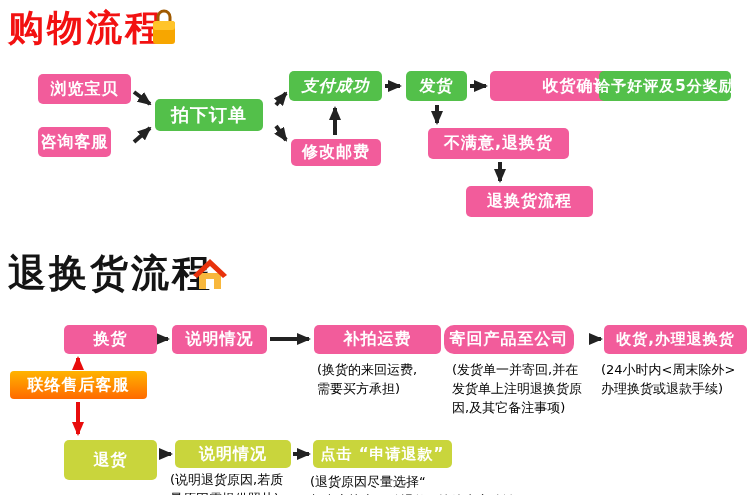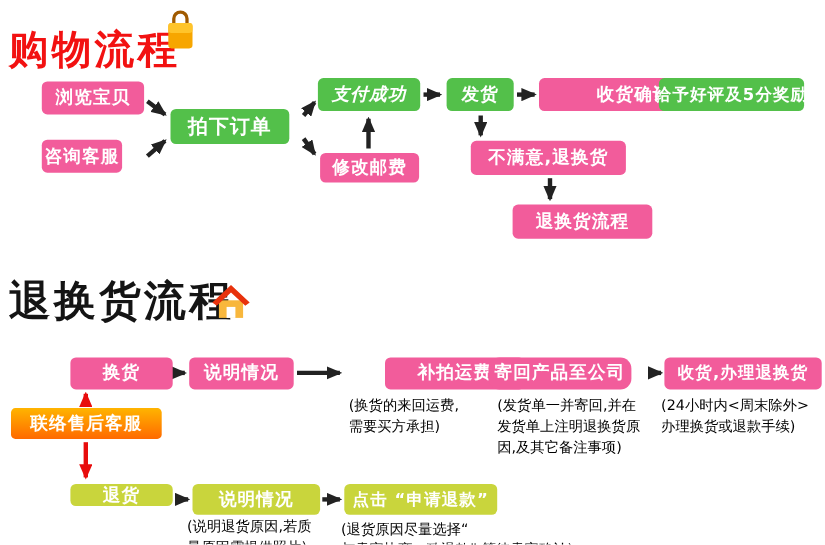--- a/index.html
+++ b/index.html
@@ -35,21 +35,21 @@
   .pink  { background: #f25c9b; }
   .green { background: #53c04a; }
   .yg    { background: #c9d53c; }
   .orange{ background: linear-gradient(180deg, #ffb400, #ff6a00); border-radius: 4px; }
   .title {
     position: absolute;
     font-weight: bold;
     letter-spacing: 3px;
     white-space: nowrap;
   }
-  .title1 { color: #f21111; font-size: 36px; margin-top: 17px; }
+  .title1 { color: #f21111; font-size: 36px; }
   .title2 { color: #141414; font-size: 38px; }
   .note {
     position: absolute;
     font-size: 13px;
     line-height: 19px;
     color: #000000;
     white-space: pre-line;
   }
   .icon { position: absolute; }
   .fs15 { font-size: 15px; }
@@ -117,23 +117,23 @@
   <div class="icon" style="left:192px; top:258px; width:36px; height:32px;">
     <svg width="36" height="32" viewBox="0 0 36 32">
       <rect x="7" y="15" width="22" height="16" fill="#f8b73c"></rect>
       <path d="M18 1 L35 17 L31 20 L18 8 L5 20 L1 17 Z" fill="#e8320c"></path>
       <rect x="14" y="21" width="8" height="10" fill="#ffffff"></rect>
     </svg>
   </div>
 
   <div class="box pink" style="left:64px;  top:325px; width:93px;  height:29px;">换货</div>
   <div class="box orange" style="left:10px;  top:371px; width:137px; height:28px;text-align:right;">联络售后客服</div>
-  <div class="box yg" style="left:64px;  top:440px; width:93px;  height:20px;">退货</div>
+  <div class="box yg" style="left:64px;  top:440px; width:93px;  height:40px;">退货</div>
   <div class="box pink" style="left:172px; top:325px; width:95px;  height:29px;">说明情况</div>
-  <div class="box pink" style="left:314px; top:325px; width:127px; height:29px;margin-left:36px;">补拍运费</div>
+  <div class="box pink" style="left:314px; top:325px; width:127px; height:29px;">补拍运费</div>
   <div class="box pink" style="left:444px; top:325px; width:130px; height:29px;border-radius:10px;">寄回产品至公司</div>
   <div class="box pink fs15" style="left:604px; top:325px; width:143px; height:29px;">收货,办理退换货</div>
   <div class="box yg" style="left:175px; top:440px; width:116px; height:28px;">说明情况</div>
   <div class="box yg fs15" style="left:313px; top:440px; width:139px; height:28px;">点击 “申请退款”</div>
 
   <div class="note" style="left:317px; top:360px; width:140px;">(换货的来回运费,
 需要买方承担)</div>
   <div class="note" style="left:452px; top:360px; width:150px;">(发货单一并寄回,并在
 发货单上注明退换货原
 因,及其它备注事项)</div>

